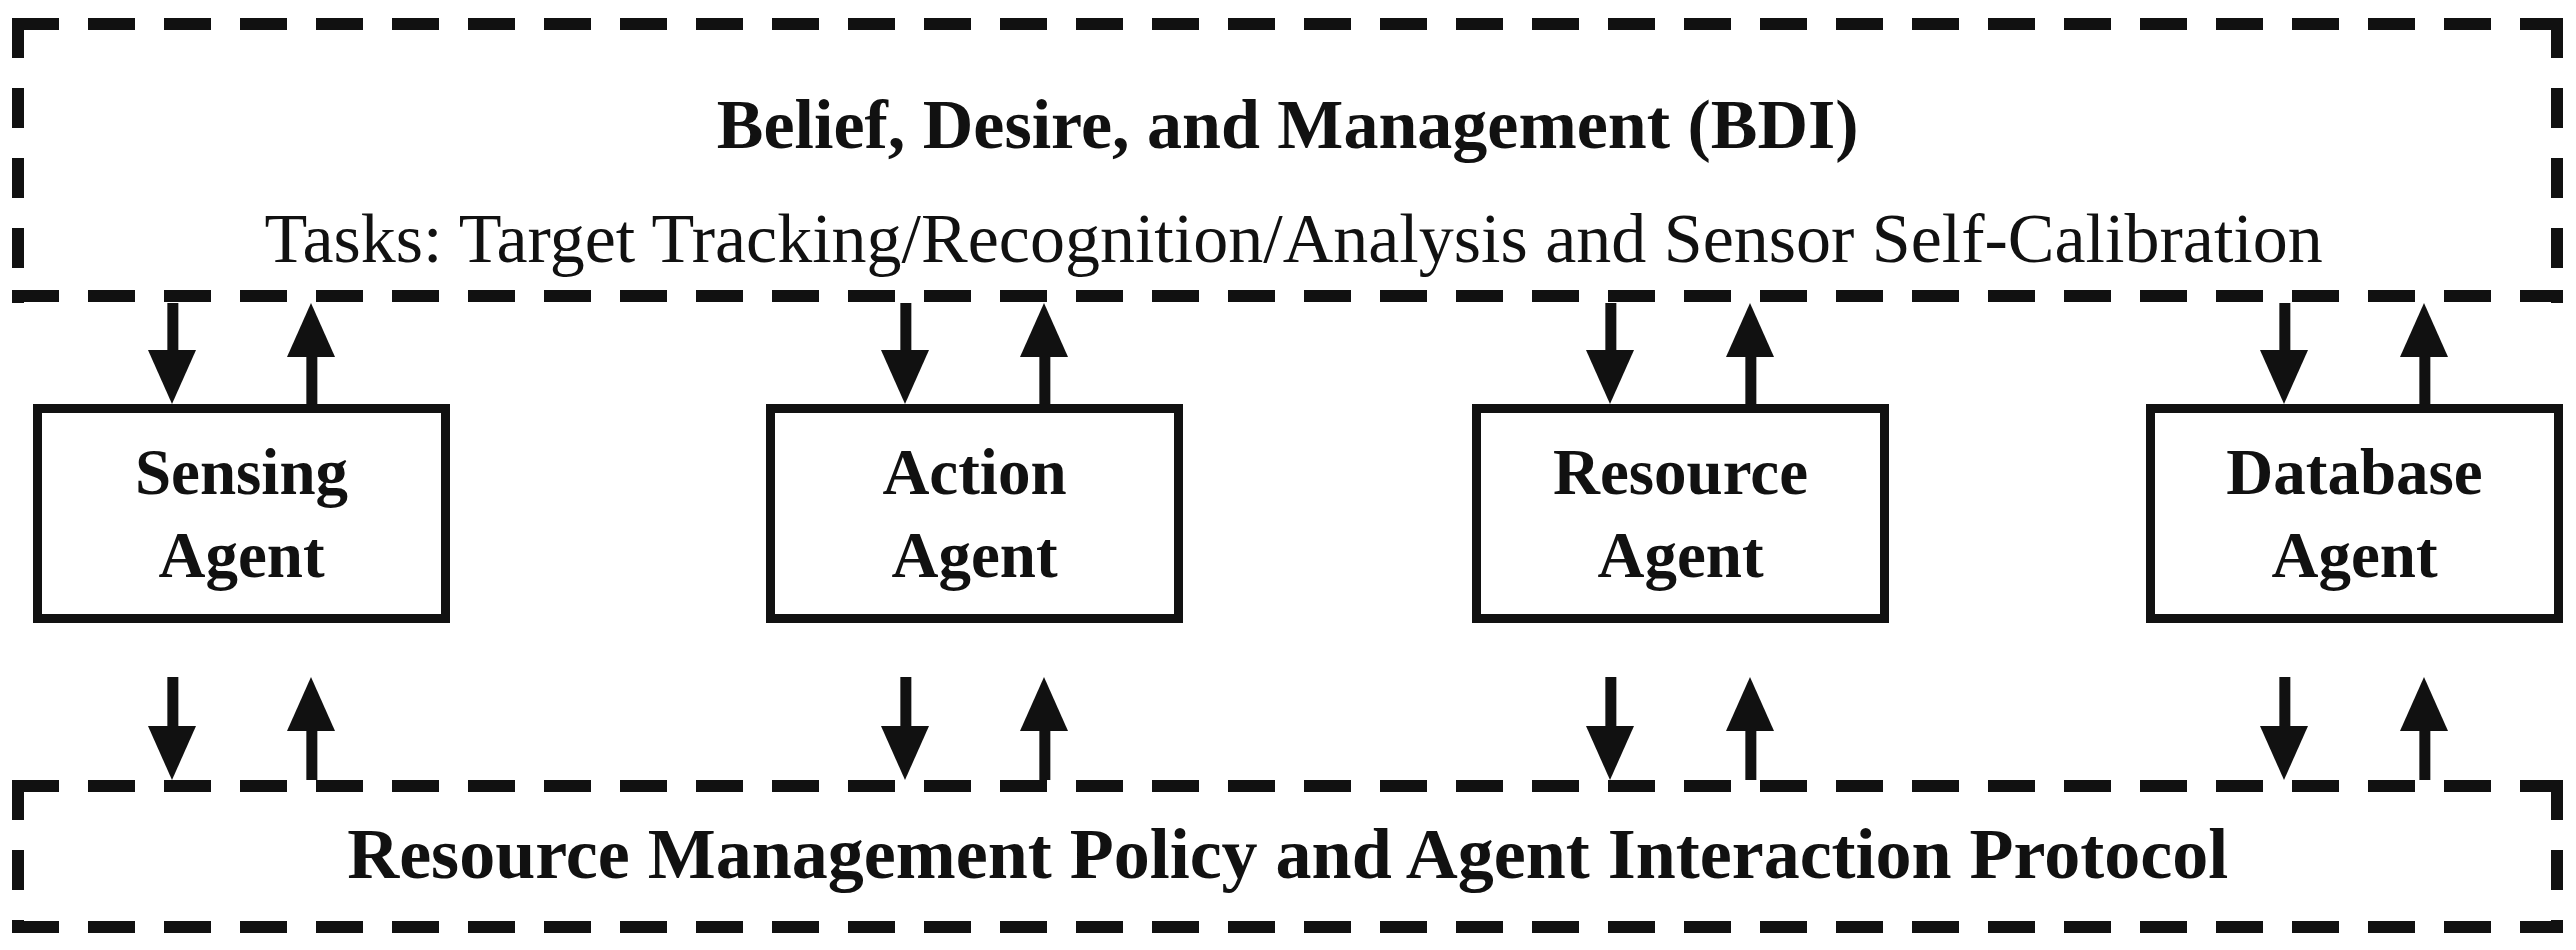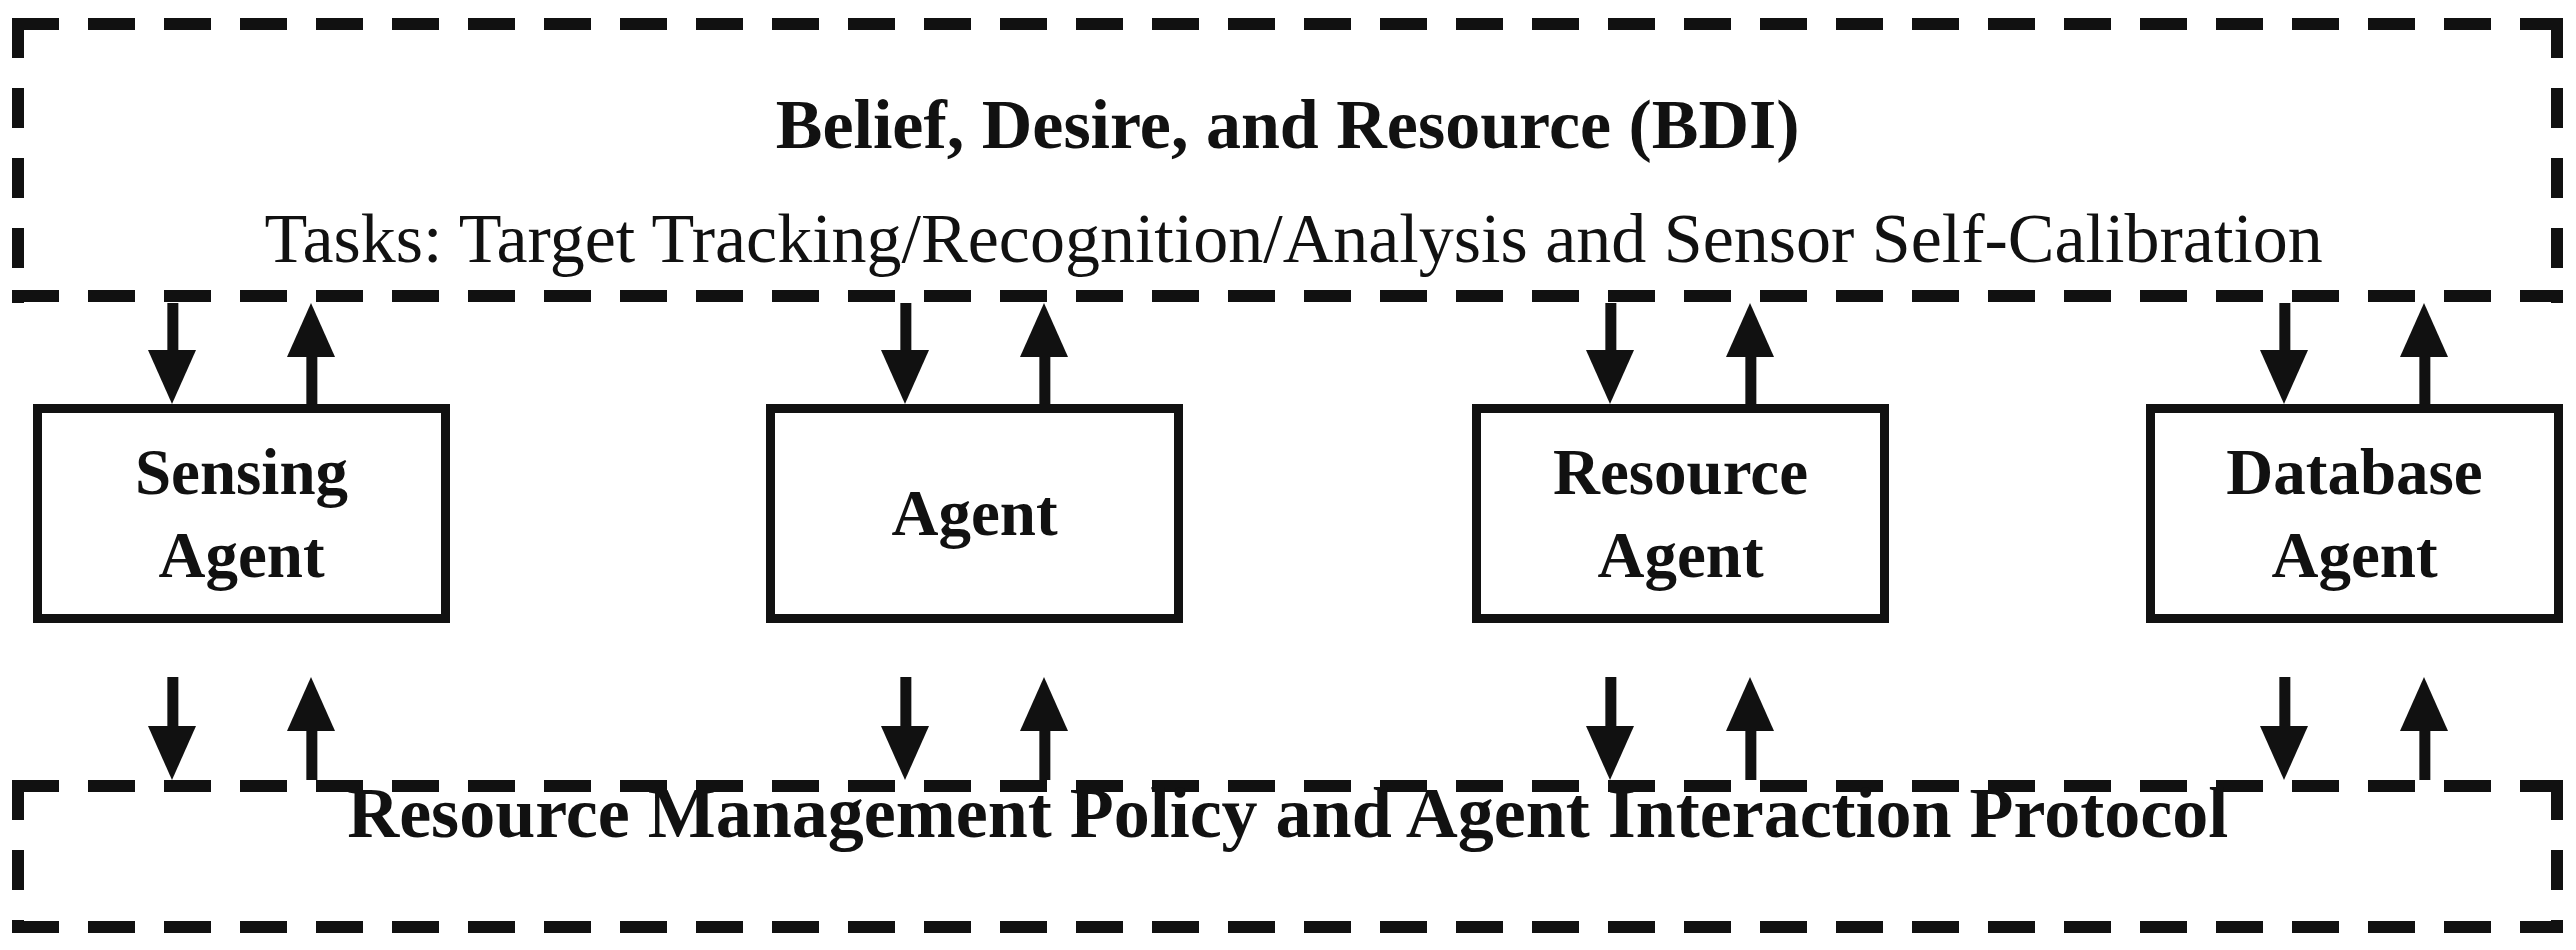--- a/index.html
+++ b/index.html
@@ -24,21 +24,21 @@
       repeating-linear-gradient(90deg,  var(--ink) 0 47px, transparent 47px 76px),
       repeating-linear-gradient(90deg,  var(--ink) 0 47px, transparent 47px 76px),
       repeating-linear-gradient(180deg, var(--ink) 0 40px, transparent 40px 70px),
       repeating-linear-gradient(180deg, var(--ink) 0 40px, transparent 40px 70px);
     background-size: 100% 12.2px, 100% 12.2px, 12.2px 100%, 12.2px 100%;
     background-position: left top, left bottom, left top, right top;
     background-repeat: no-repeat;
   }
   .top-box    { left:12.2px; top:17.5px;  width:2551px; height:285px; }
   .bottom-box { left:12.2px; top:780px; width:2551px; height:153px;
-                display:flex; align-items:flex-start; justify-content:center; }
+                display:flex; align-items:center; justify-content:center; }
 
   .top-title {
     position:absolute; left:0; right:0; top:68px;
     text-align:center; font-weight:bold; font-size:70px; line-height:1.1;
     white-space:nowrap;
   }
   .top-subtitle {
     position:absolute; left:12px; right:0; top:182px;
     text-align:center; font-weight:normal; font-size:70px; line-height:1.1;
     white-space:nowrap;
@@ -72,21 +72,21 @@
                border-left:24.4px solid transparent; border-right:24.4px solid transparent; }
   .arr.down .head { bottom:0; border-top:54px solid var(--ink); }
   .arr.up   .head { top:0;    border-bottom:54px solid var(--ink); }
 </style>
 </head>
 <body>
 
 <div class="stage">
 
   <div class="dashed top-box">
-    <div class="top-title">Belief, Desire, and Resource (BDI)</div>
+    <div class="top-title">Belief, Desire, and Management (BDI)</div>
     <div class="top-subtitle">Tasks: Target Tracking/Recognition/Analysis and Sensor Self-Calibration</div>
   </div>
 
   <div class="arr down gap-top" style="left:148px">
       <div class="shaft"></div>
       <div class="head"></div>
     </div>
   <div class="arr up   gap-top" style="left:287px">
       <div class="shaft"></div>
       <div class="head"></div>
@@ -114,20 +114,21 @@
   <div class="arr up   gap-top" style="left:2400px">
       <div class="shaft"></div>
       <div class="head"></div>
     </div>
 
   <div class="agent" style="left:33px">
     <div class="agent-line">Sensing</div>
     <div class="agent-line">Agent</div>
   </div>
   <div class="agent" style="left:766px">
+    <div class="agent-line">Action</div>
     <div class="agent-line">Agent</div>
   </div>
   <div class="agent" style="left:1472px">
     <div class="agent-line">Resource</div>
     <div class="agent-line">Agent</div>
   </div>
   <div class="agent" style="left:2146px">
     <div class="agent-line">Database</div>
     <div class="agent-line">Agent</div>
   </div>

